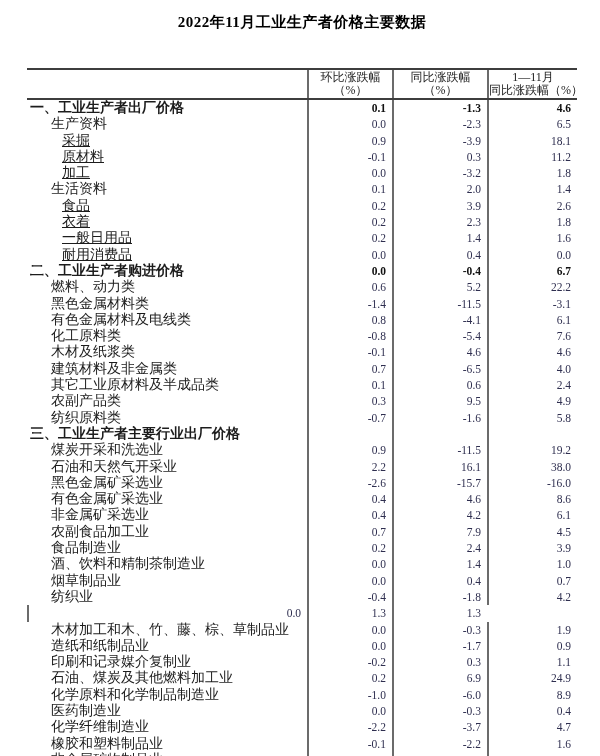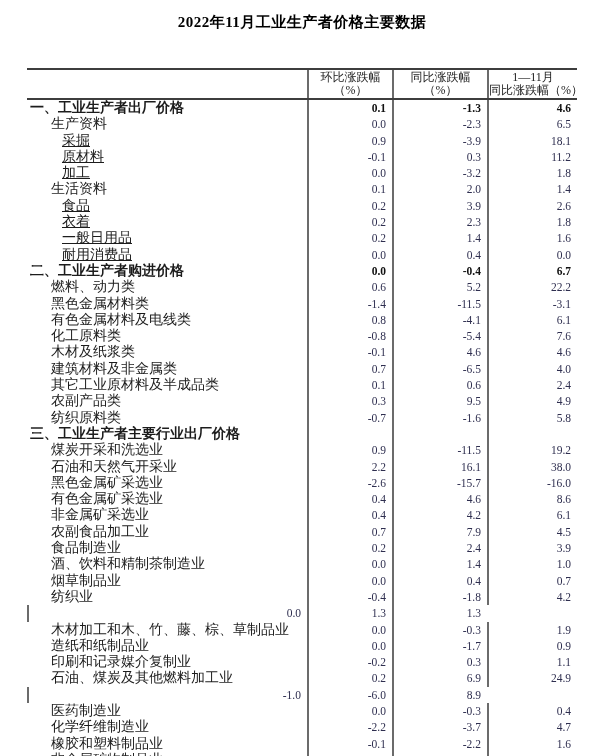--- a/index.html
+++ b/index.html
@@ -304,20 +304,21 @@
           <div class="cell val-cell">0.3</div>
           <div class="cell val-cell">1.1</div>
         </div>
         <div class="row">
           <div class="cell label-cell lv2">石油、煤炭及其他燃料加工业</div>
           <div class="cell val-cell">0.2</div>
           <div class="cell val-cell">6.9</div>
           <div class="cell val-cell">24.9</div>
         </div>
         <div class="row">
+          <div class="cell label-cell lv2">化学原料和化学制品制造业</div>
           <div class="cell val-cell">-1.0</div>
           <div class="cell val-cell">-6.0</div>
           <div class="cell val-cell">8.9</div>
         </div>
         <div class="row">
           <div class="cell label-cell lv2">医药制造业</div>
           <div class="cell val-cell">0.0</div>
           <div class="cell val-cell">-0.3</div>
           <div class="cell val-cell">0.4</div>
         </div>

